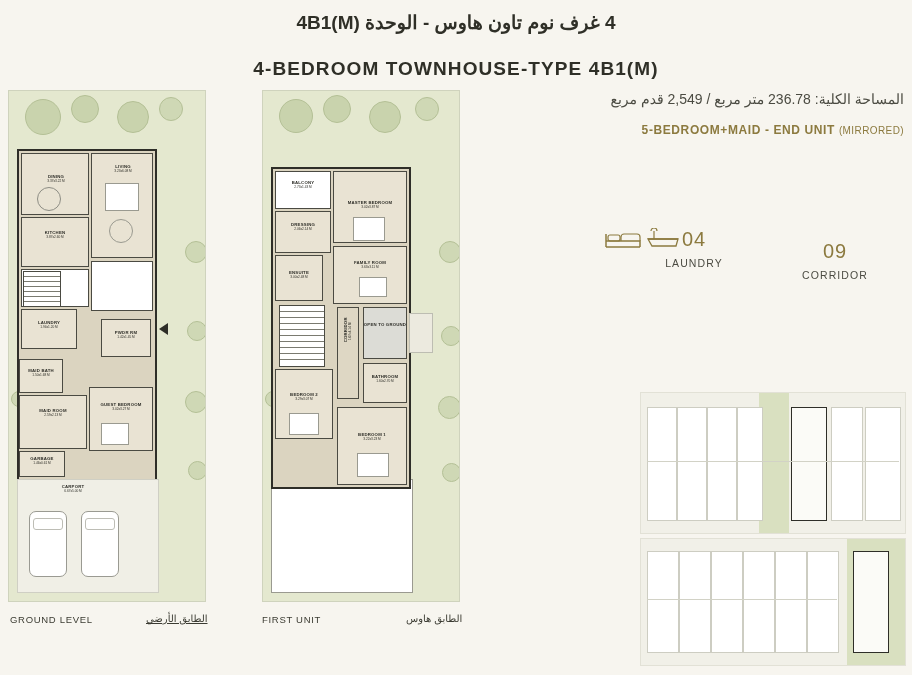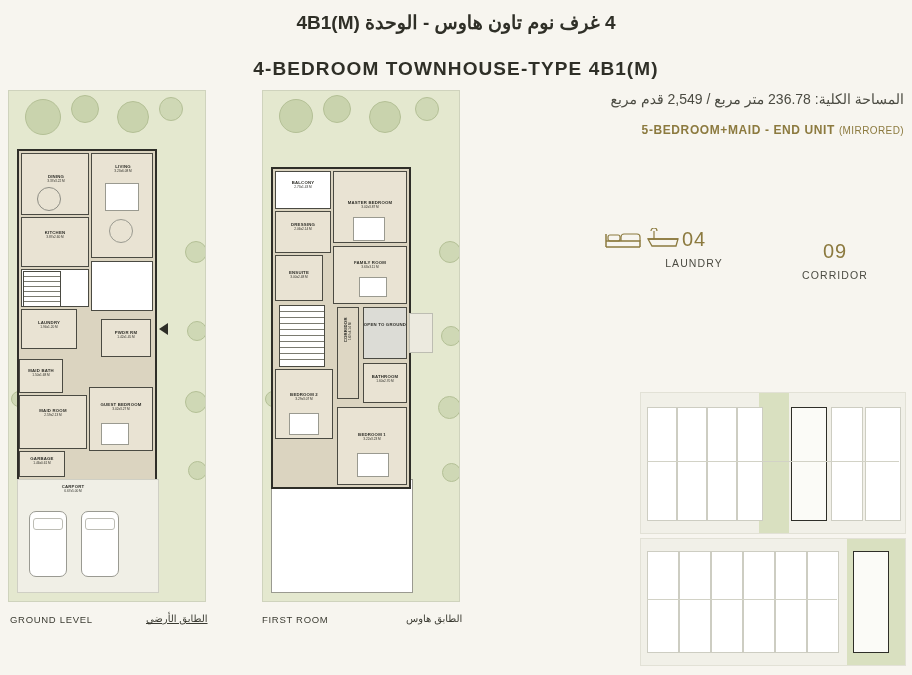--- a/index.html
+++ b/index.html
@@ -279,21 +279,21 @@
     <div class="room" style="left:74px;top:316px;width:70px;height:78px;"></div>
     <div class="rlabel" style="left:78px;top:342px;width:62px;">
       <span class="n">BEDROOM 1</span>
       <span class="d">3.22x3.23 M</span>
     </div>
     <div style="position:absolute;left:94px;top:362px;width:30px;height:22px;border:1px solid #9a9a90;background:#fff;"></div>
   </div>
 
   <div class="lvl" style="left:10px;top:614px;">GROUND LEVEL</div>
   <div class="lvl lvl-ar" style="left:146px;top:613px;text-decoration:underline;">الطابق الأرضي</div>
-  <div class="lvl" style="left:262px;top:614px;">FIRST ROOM</div>
+  <div class="lvl" style="left:262px;top:614px;">FIRST UNIT</div>
   <div class="lvl lvl-ar" style="left:406px;top:613px;">الطابق هاوس</div>
 
   <div class="info">
     <div class="info-ar2">المساحة الكلية: 236.78 متر مربع / 2,549 قدم مربع</div>
     <div class="info-en1">
       <span>5-BEDROOM+MAID - END UNIT</span>
       <span class="mir">(MIRRORED)</span>
     </div>
   </div>
 

